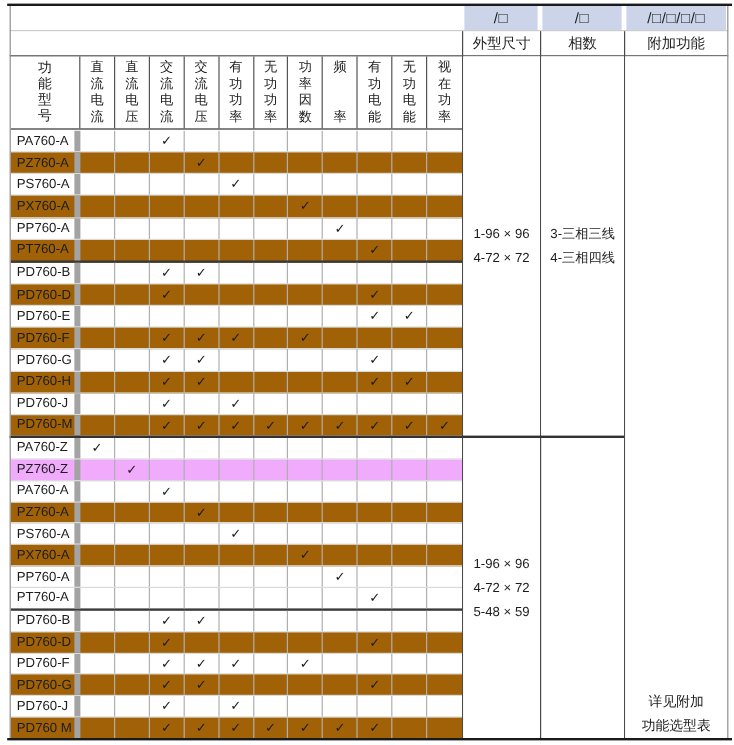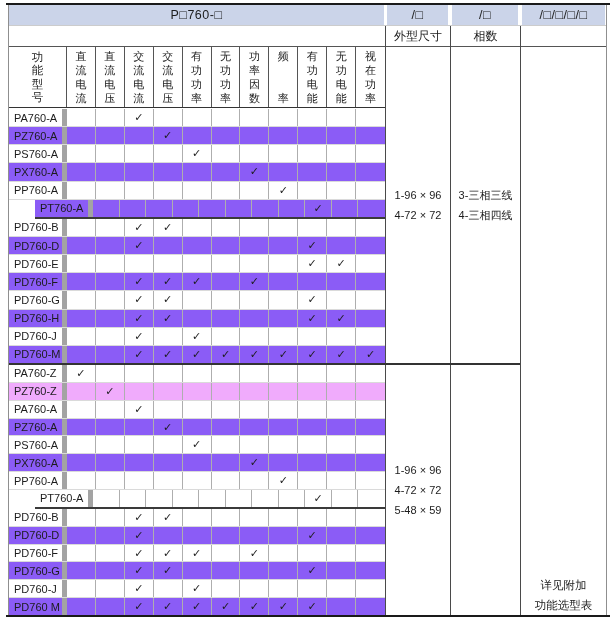--- a/index.html
+++ b/index.html
@@ -43,22 +43,22 @@
   .vh:last-child { border-right:none; }
   .vh.model-h { font-size:11.5px; padding:4px 0; }
 
   
   .sec { position:absolute; left:1px; width:376px; display:flex; flex-direction:column; }
   #sec0 { top:106px; height:254px; }
   #sec1 { top:362px; height:250px; }
   .row { flex:1; display:grid; grid-template-columns:58px repeat(11,1fr);
          border-bottom:1px solid #dadada; }
   .sec .row:last-child { border-bottom:none; }
-  .row.heavy { border-bottom:2px solid #3a3a3a;margin-left:26px; }
-  .bg-gray { background:#8b5cf6; }
+  .row.heavy { border-bottom:2px solid #3a3a3a; }
+  .bg-gray { background:#a16207; }
   .bg-blue { background:#f0abfc; }
   .mcell { display:flex; align-items:center; padding-left:5px; font-size:11px;
            border-right:5px solid #a3a3a3; white-space:nowrap; }
   .ccell { display:flex; align-items:center; justify-content:center;
            border-right:1px solid #aeaeae; font-size:11px; }
   .ccell:last-child { border-right:none; }
 
   
   .vl { position:absolute; top:23px; width:1px; height:589px; background:#4a4a4a; }
   .vl1 { left:377px; } .vl2 { left:442px; } .vl3 { left:512px; }
@@ -76,28 +76,28 @@
   .secdiv { position:absolute; left:0; top:360px; width:512px; height:2px; background:#333333; }
 </style>
 </head>
 <body>
 
 <div class="page">
   <div class="table">
 
     <div class="topline"></div>
 
-    <div class="blue b1">P□760-□</div>
     <div class="blue b2">/□</div>
     <div class="blue b3">/□</div>
     <div class="blue b4">/□/□/□/□</div>
     <div class="underblue"></div>
 
     <div class="t2 dim">外型尺寸</div>
     <div class="t2 phase">相数</div>
+    <div class="t2 extra">附加功能</div>
     <div class="hline1"></div>
 
     <div class="vhead" id="vhead">
       <div class="vh model-h" id="model-head">
           <span>功</span>
           <span>能</span>
           <span>型</span>
           <span>号</span>
         </div>
     <div class="vh">

